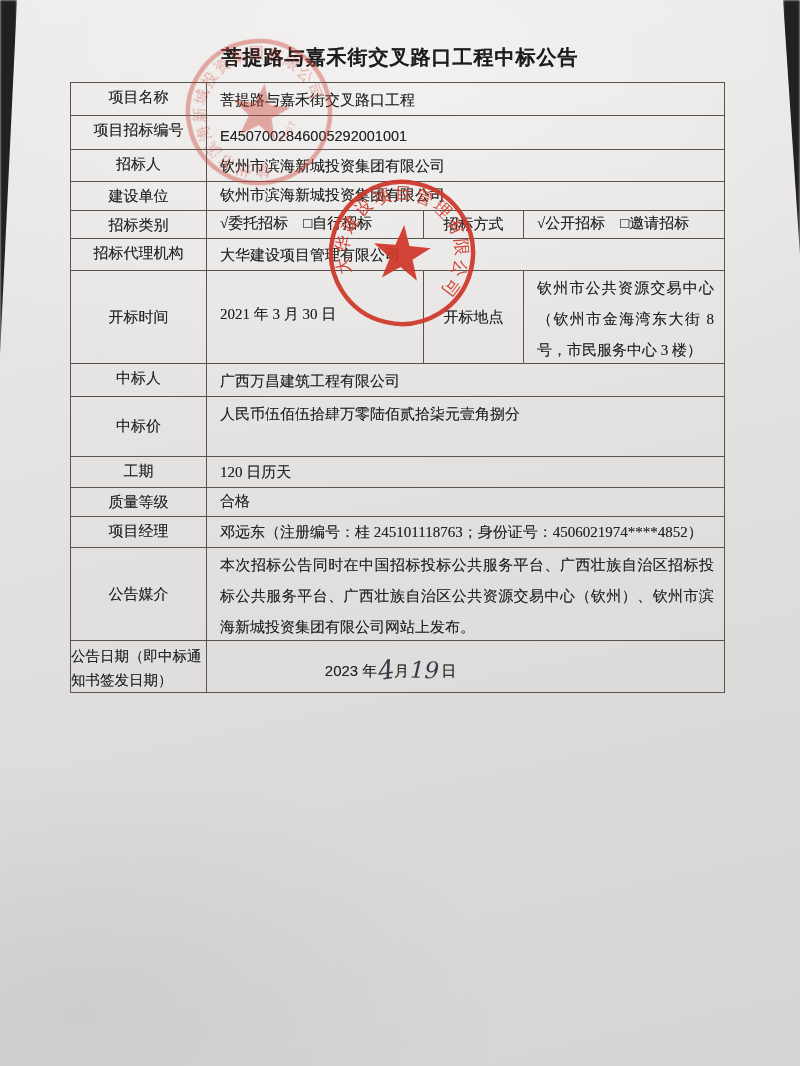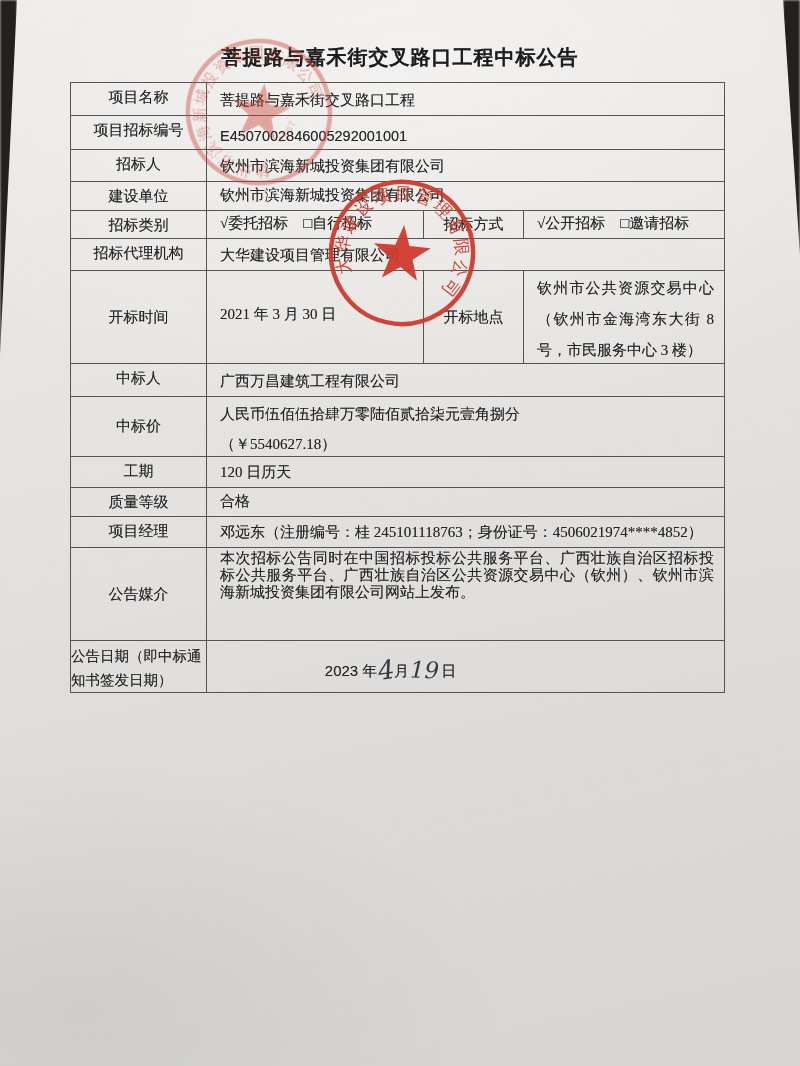--- a/index.html
+++ b/index.html
@@ -42,21 +42,21 @@
   .sans{font-family:"Liberation Sans","DejaVu Sans",sans-serif;font-size:14.5px;}
   .price-line{display:block;}
 
   
   .r0{height:33px;}  .r1{height:34px;}  .r2{height:32px;}  .r3{height:29px;}
   .r4{height:28px;}  .r5{height:32px;}  .r6{height:31px;}  .r7{height:93px;}
   .r8{height:33px;}  .r9{height:60px;}  .r10{height:31px;} .r11{height:29px;}
   .r12{height:31px;} .r13{height:93px;} .r14{height:52px;}
 
   .addr{line-height:31px;}
-  .media{line-height:17px;}
+  .media{line-height:31px;}
 
   .daterow{flex:1;align-items:center;justify-content:center;padding-right:150px;}
   .dateline{font-family:"Liberation Sans","DejaVu Sans",sans-serif;font-size:15px;white-space:nowrap;}
   .hand{font-family:"DejaVu Serif",serif;font-style:italic;color:#343b46;
         display:inline-block;text-shadow:none;}
   .hand-month{font-size:26px;transform:rotate(-8deg);margin:0 -1px 0 1px;position:relative;top:3px;}
   .hand-day{font-size:23px;transform:rotate(2deg);margin:0 2px 0 1px;position:relative;top:2px;}
 
   
   .stamp{position:absolute;width:160px;height:160px;pointer-events:none;}
@@ -120,21 +120,20 @@
     <div class="tr r8">
       <div class="td lab">中标人</div>
       <div class="td val">广西万昌建筑工程有限公司</div>
     </div>
 
     <div class="tr r9">
       <div class="td lab vcenter">中标价</div>
       <div class="td val vcenter">
         <span class="multi">
           <span class="price-line">人民币伍佰伍拾肆万零陆佰贰拾柒元壹角捌分</span>
-          <span class="price-line">（￥5540627.18）</span>
         </span>
       </div>
     </div>
 
     <div class="tr r10">
       <div class="td lab">工期</div>
       <div class="td val">120 日历天</div>
     </div>
 
     <div class="tr r11">

